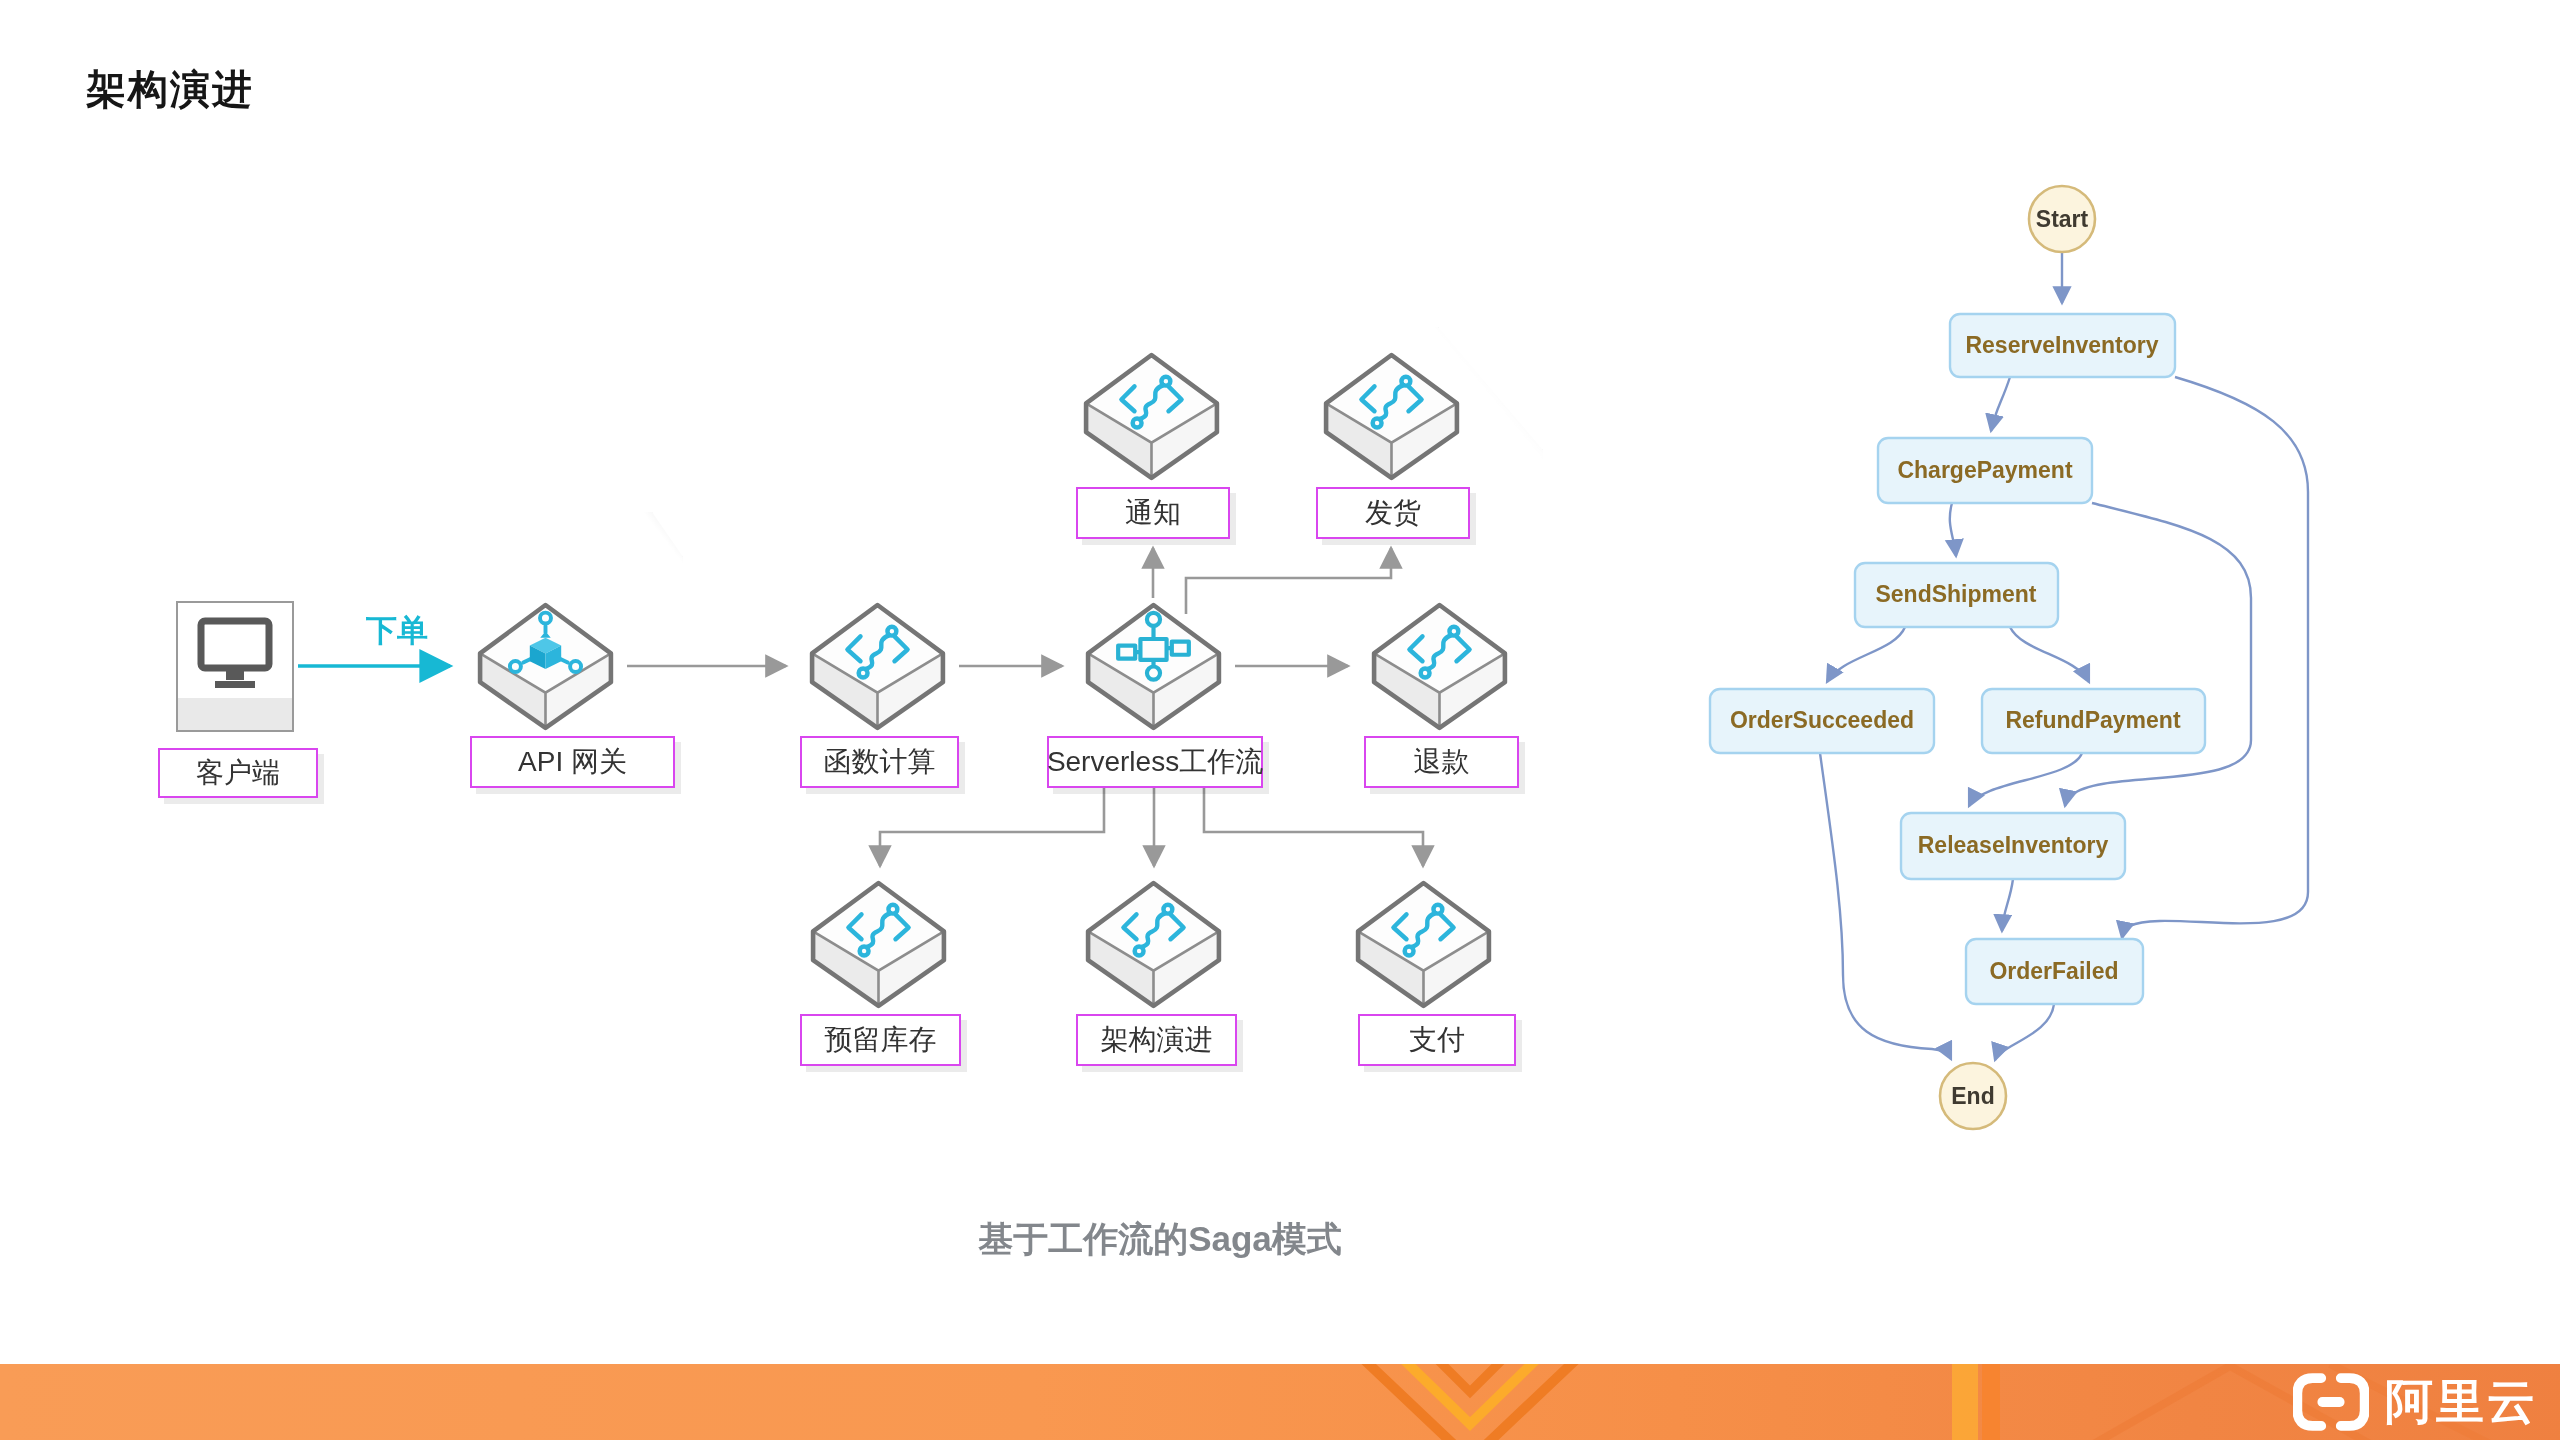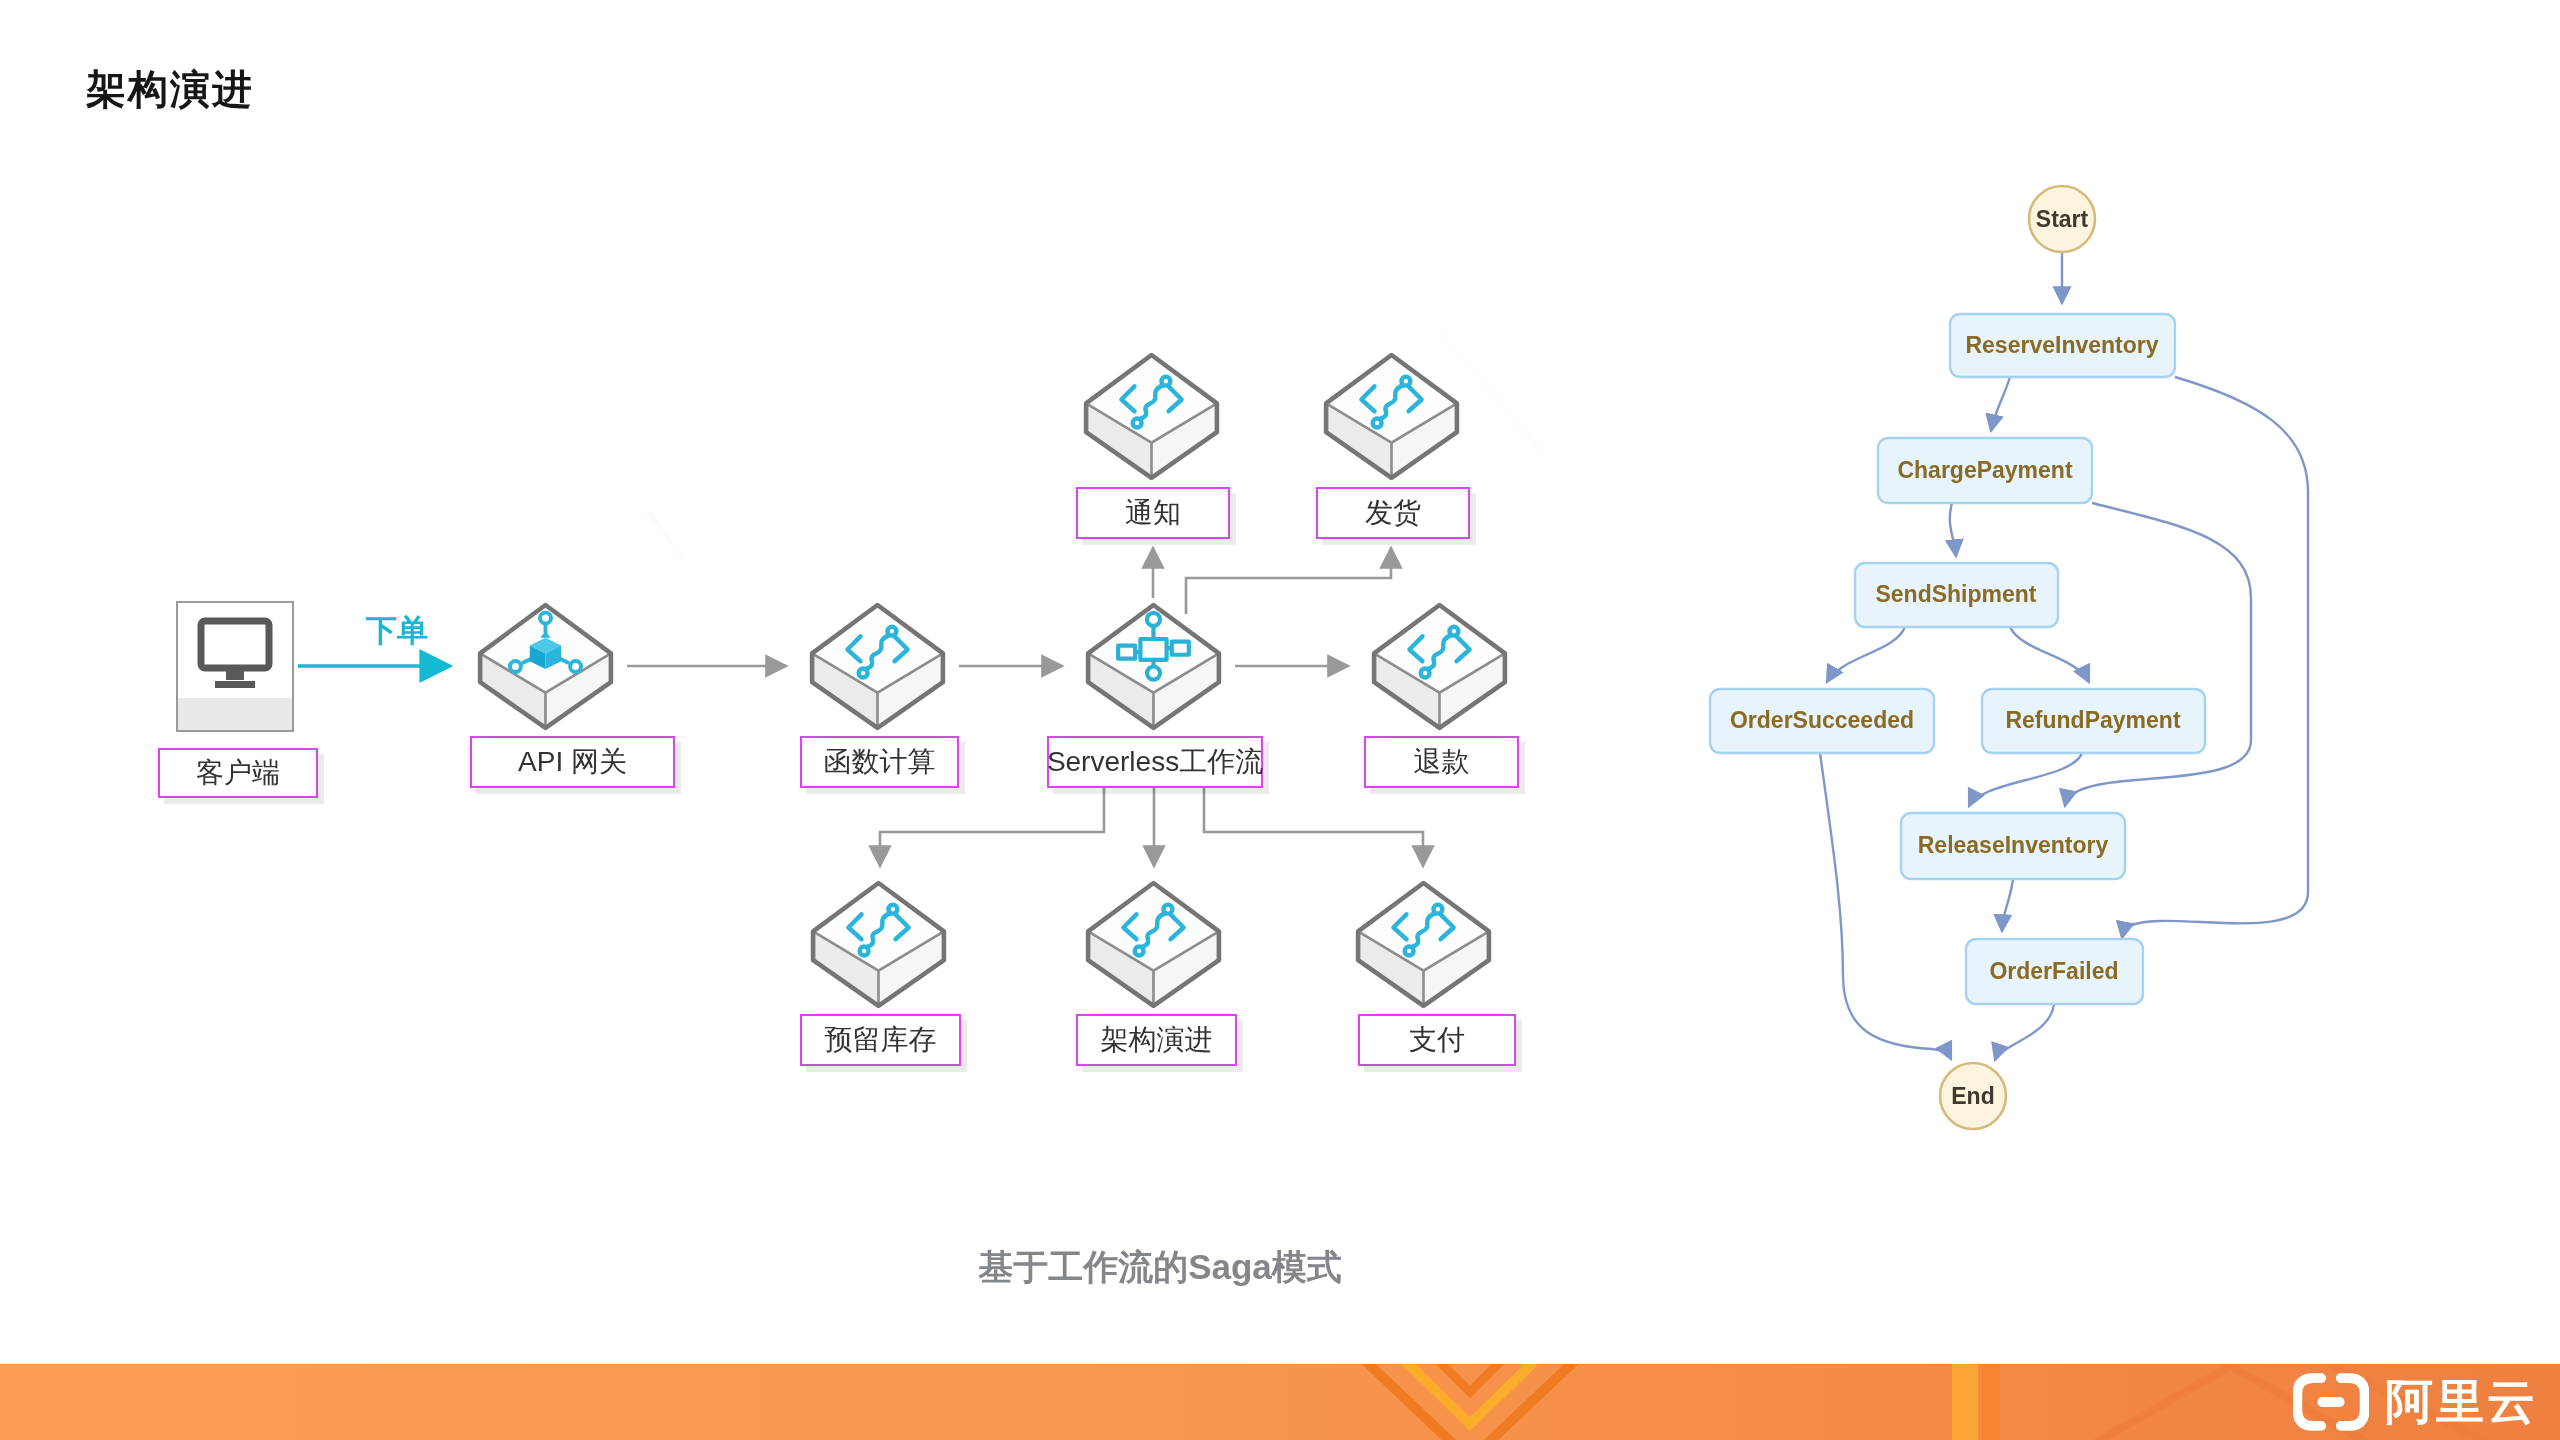--- a/index.html
+++ b/index.html
@@ -26,21 +26,21 @@
      font-size:28px;color:#333;white-space:nowrap;}
   
   #client-box{position:absolute;left:176px;top:601px;width:118px;height:131px;background:#fff;
      border:2.5px solid #9a9a9a;box-sizing:border-box;}
   #client-box .band{position:absolute;left:0;right:0;bottom:0;height:32px;background:#e9e9e9;}
   #client-box svg{position:absolute;left:50%;top:12px;transform:translateX(-50%);}
   #order-label{position:absolute;left:318px;top:610px;width:110px;text-align:right;
      font-size:31px;font-weight:700;color:#17b8d4;}
   
   #caption{position:absolute;left:900px;top:1216px;width:520px;text-align:center;
-     font-size:35px;font-weight:700;color:#83878c;margin-top:28px;}
+     font-size:35px;font-weight:700;color:#83878c;}
   
   #arrows,#saga{position:absolute;pointer-events:none;}
   #arrows{left:0;top:0;}
   #saga{left:1680px;top:140px;}
   
   #footer{position:absolute;left:0;bottom:0;width:2560px;height:76px;
      background:linear-gradient(90deg,#f99c56 0%,#f99850 40%,#f68f48 65%,#f18543 85%,#ef8040 100%);padding-left:20px;}
   #footer svg.deco{position:absolute;top:0;}
   #brand{position:absolute;right:42px;top:50%;transform:translateY(-50%);display:flex;align-items:center;gap:16px;}
   #brand-text{color:#fff;font-size:48px;font-weight:700;letter-spacing:3px;}

